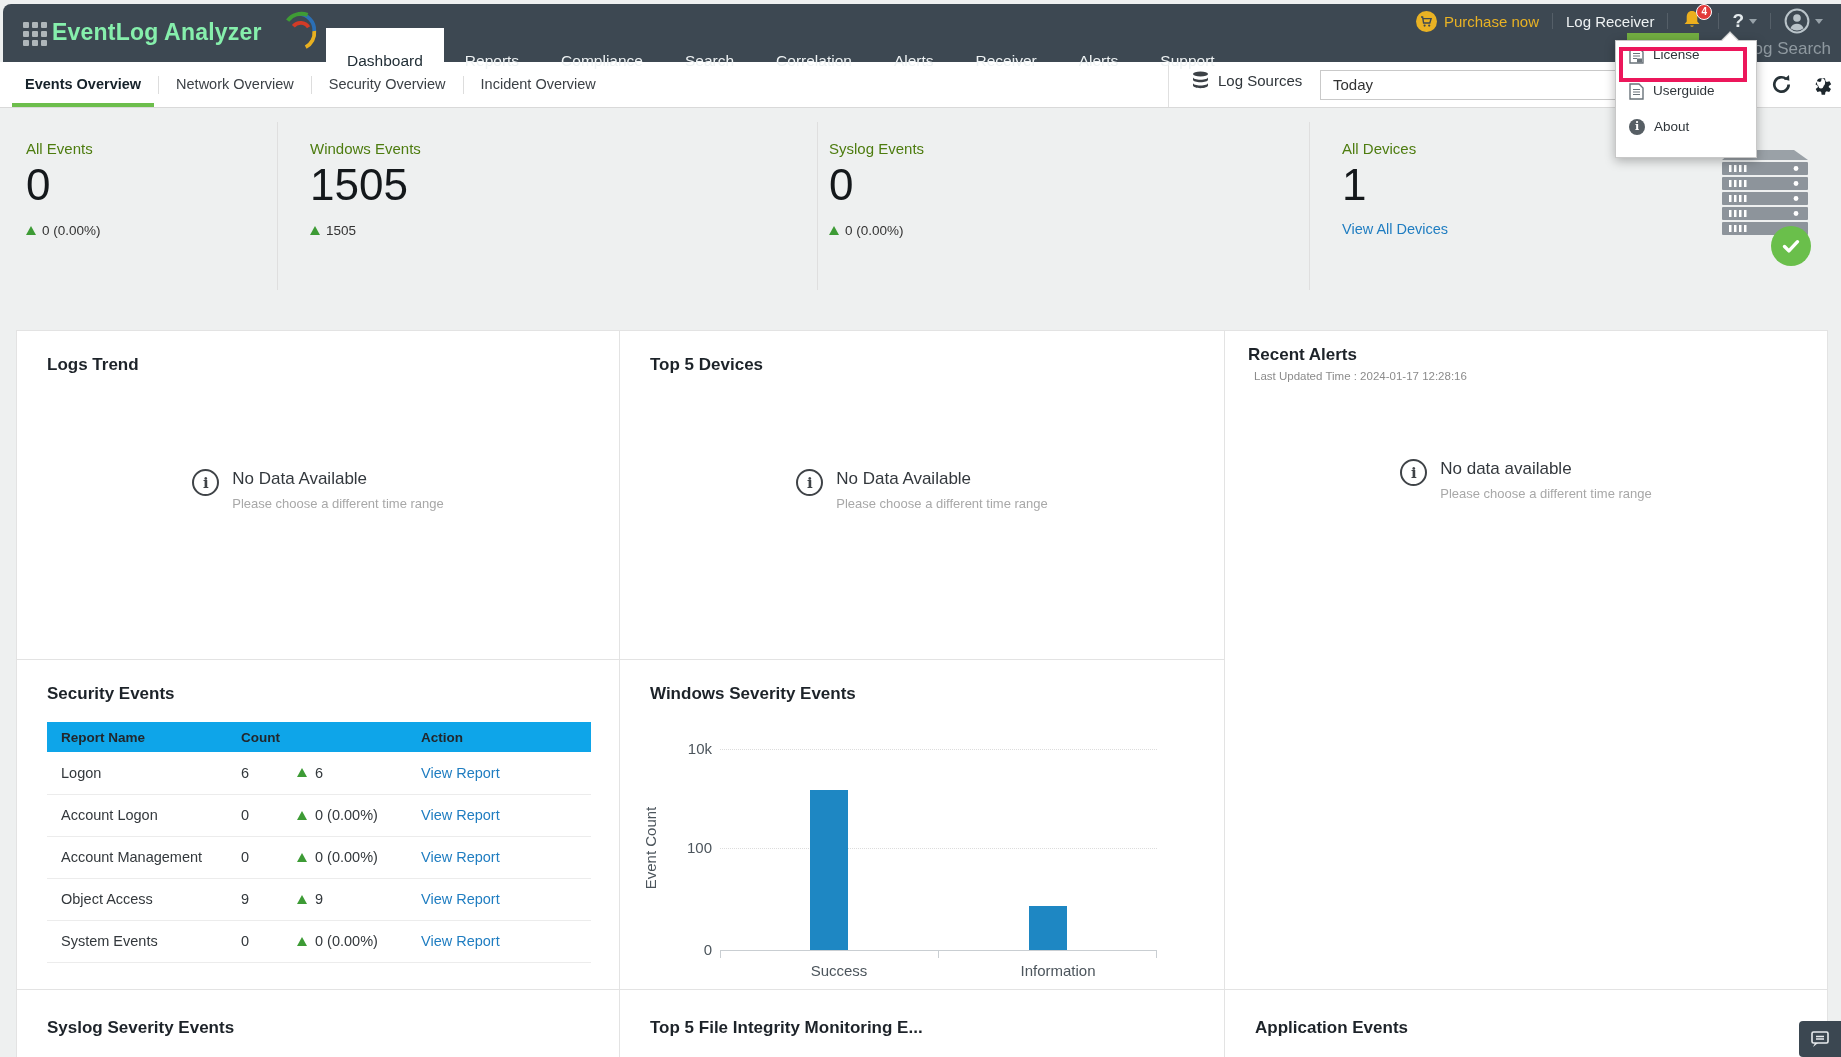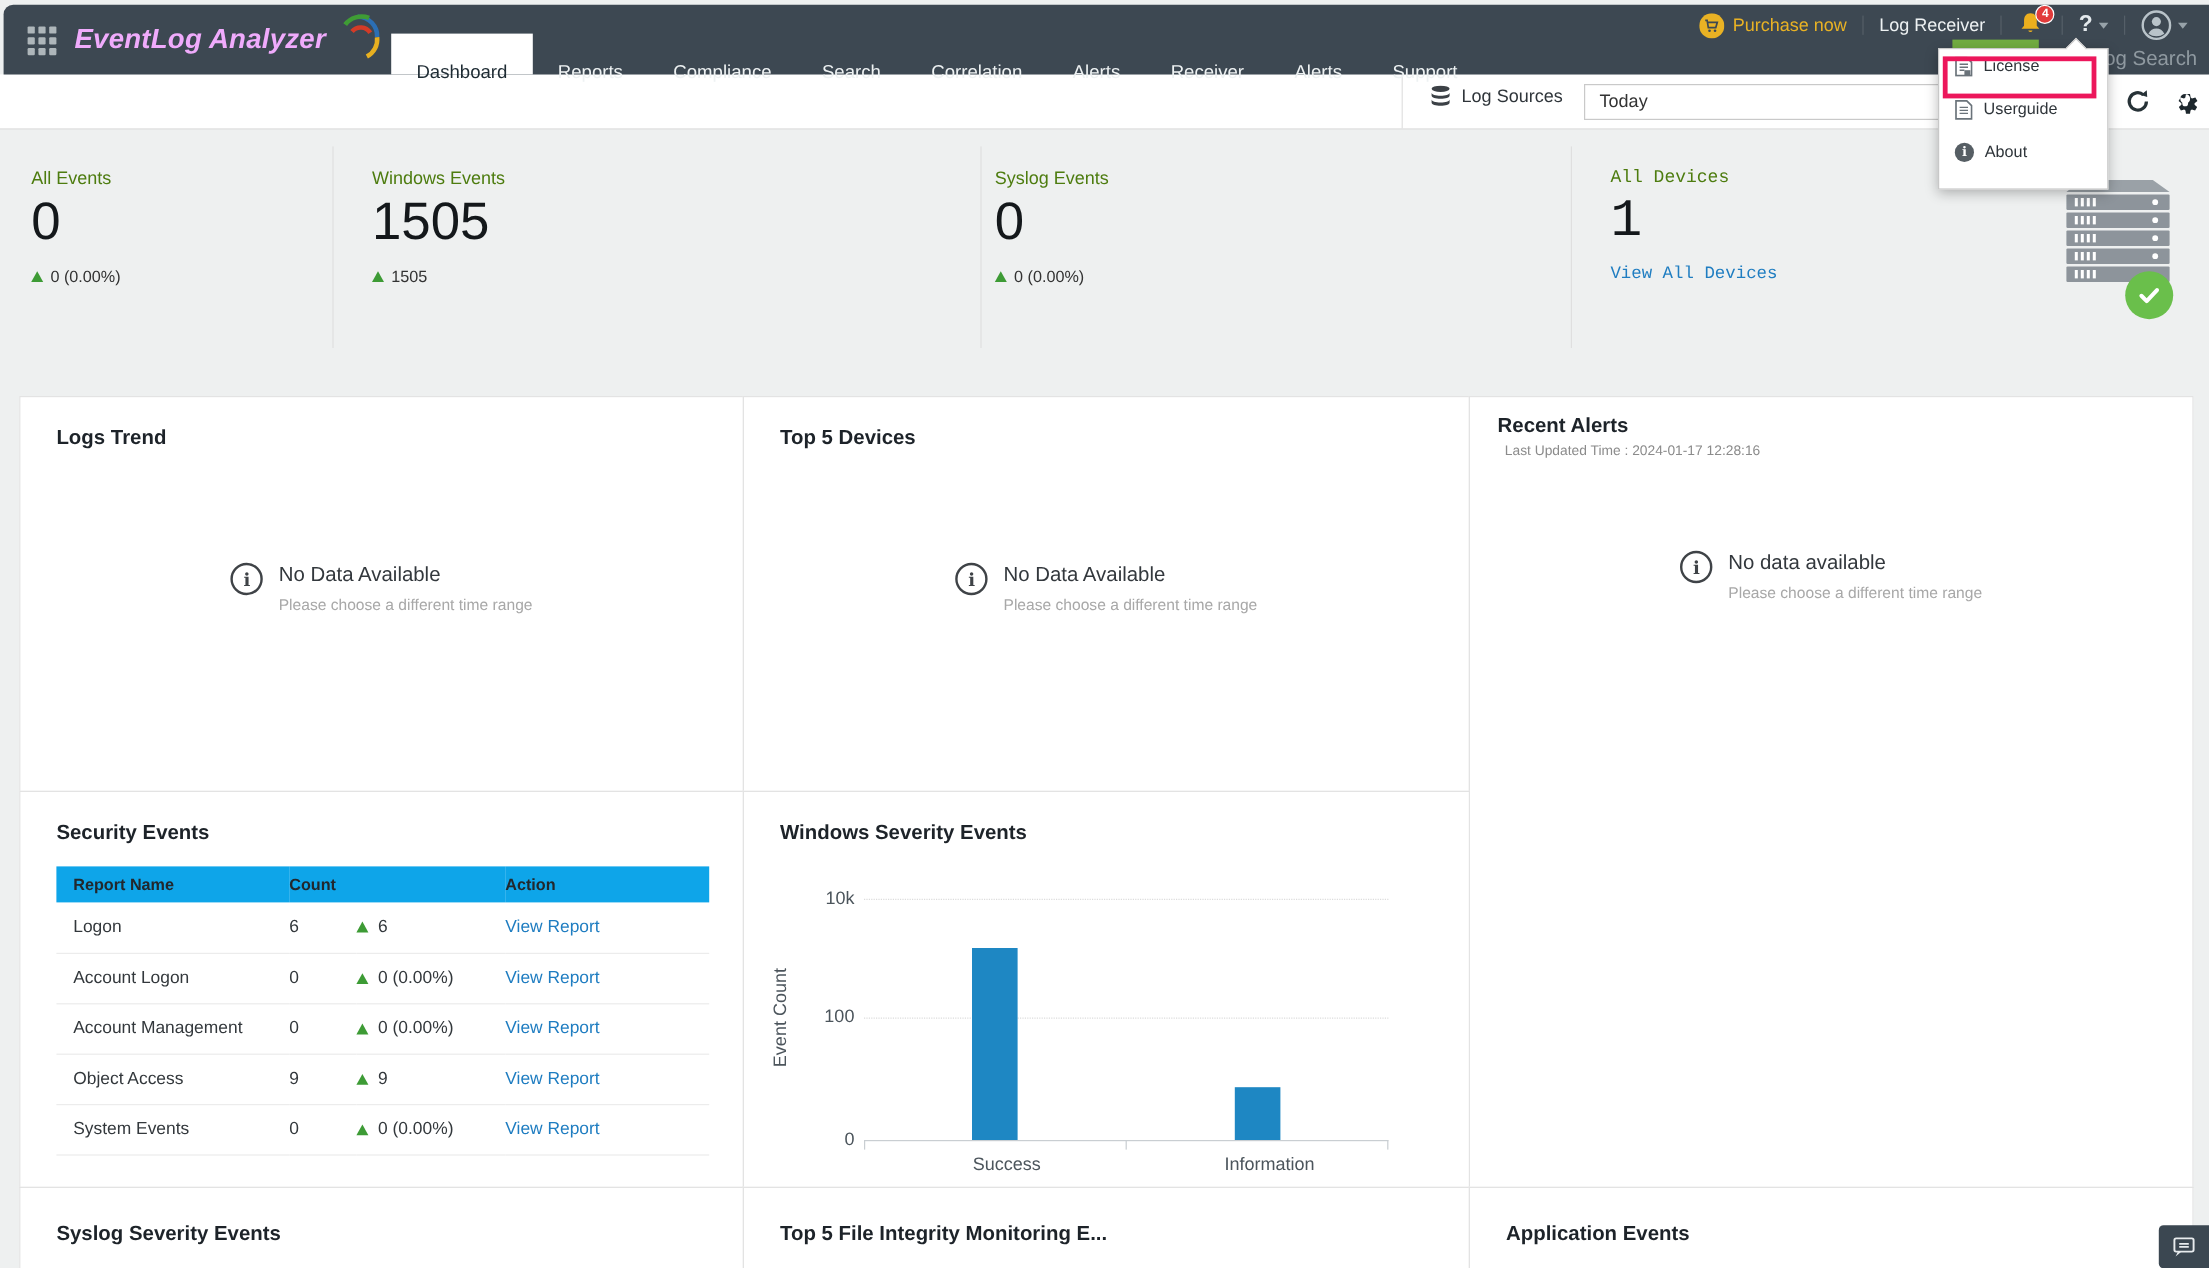--- a/index.html
+++ b/index.html
@@ -3,21 +3,21 @@
 <meta charset="utf-8">
 <style>
   * { margin:0; padding:0; box-sizing:border-box; }
   html,body { width:1841px; height:1057px; }
   body { position:relative; overflow:hidden; background:#eef0f0; font-family:"Liberation Sans", sans-serif; }
 
   
   .hdr { position:absolute; top:4px; left:3px; right:0; height:58px; background:#3d4852; border-top-left-radius:8px; z-index:5; }
   .waffle { position:absolute; left:20px; top:18px; width:27px; height:27px; display:grid; grid-template-columns:repeat(3,6px); grid-template-rows:repeat(3,6px); gap:3px; cursor:pointer; }
   .waffle i { background:#aeb6ba; border-radius:1px; }
-  .logo { position:absolute; left:59px; top:15px; color:#f0abfc; font-size:23px; font-weight:bold; letter-spacing:.2px; white-space:nowrap;font-style:italic; }
+  .logo { position:absolute; left:49px; top:15px; color:#86efac; font-size:23px; font-weight:bold; letter-spacing:.2px; white-space:nowrap; }
   .swoosh { position:absolute; left:278px; top:4px; }
 
   .navtabs { position:absolute; left:323px; bottom:0; display:flex; height:34px; }
   .navtab { padding:16px 21px; line-height:34px; color:#eef2f3; font-size:15.5px; cursor:pointer; white-space:nowrap; }
   .navtab.active { background:#ffffff; color:#1e2b33; }
 
   .util { position:absolute; right:18px; top:2px; height:30px; display:flex; align-items:center; gap:13px; }
   .usep { width:1px; height:16px; background:#555f68; }
   .purchase { display:flex; align-items:center; gap:7px; color:#e9b224; font-size:15px; cursor:pointer; }
   .logrecv { color:#eef2f3; font-size:15px; cursor:pointer; }
@@ -170,20 +170,29 @@
         <circle cx="13" cy="10" r="3.8" fill="#b9c3c9"></circle>
         <path d="M6.4 20.2c1.2-3 3.8-4.4 6.6-4.4s5.4 1.4 6.6 4.4a11.4 11.4 0 0 1-13.2 0z" fill="#b9c3c9"></path>
       </svg>
       <div class="caret"></div>
     </div>
   </div>
   <div class="logsearch">Log Search</div>
 </div>
 
 <div class="subnav">
+  <div class="stabs">
+    <div class="stab active">Events Overview</div>
+    <div class="ssep"></div>
+    <div class="stab">Network Overview</div>
+    <div class="ssep"></div>
+    <div class="stab">Security Overview</div>
+    <div class="ssep"></div>
+    <div class="stab">Incident Overview</div>
+  </div>
   <div class="snsep"></div>
   <div class="logsources">
     <svg width="17" height="20" viewBox="0 0 17 20">
       <ellipse cx="8.5" cy="3" rx="7.5" ry="2.6" fill="#3c4146"></ellipse>
       <path d="M1 6.2c0 1.4 3.4 2.5 7.5 2.5s7.5-1.1 7.5-2.5v2.6c0 1.4-3.4 2.5-7.5 2.5S1 10.2 1 8.8z" fill="#3c4146"></path>
       <path d="M1 12c0 1.4 3.4 2.5 7.5 2.5S16 13.4 16 12v2.6c0 1.4-3.4 2.6-7.5 2.6S1 16 1 14.6z" fill="#3c4146"></path>
     </svg>
     <span>Log Sources</span>
   </div>
   <div class="todaybox">Today</div>
@@ -217,21 +226,21 @@
 <div class="statsep" style="left:817px;"></div>
 <div class="stat" style="left:829px;">
   <div class="stat-label">Syslog Events</div>
   <div class="stat-value">0</div>
   <div class="stat-delta">
       <span class="tri-up"></span>
       <span>0 (0.00%)</span>
     </div>
 </div>
 <div class="statsep" style="left:1309px;"></div>
-<div class="stat" style="left:1342px;font-family:Liberation Mono, monospace;">
+<div class="stat" style="left:1342px;">
   <div class="stat-label">All Devices</div>
   <div class="stat-value">1</div>
   <div class="stat-link">View All Devices</div>
 </div>
 <svg class="devices-icon" width="92" height="96" viewBox="0 0 92 96">
   <polygon points="14,2 74,2 88,12 2,12" fill="#9aa1a7"></polygon>
   <g fill="#8d949b">
     <rect x="2" y="14" width="86" height="13" rx="1"></rect>
     <rect x="2" y="29" width="86" height="13" rx="1"></rect>
     <rect x="2" y="44" width="86" height="13" rx="1"></rect>

